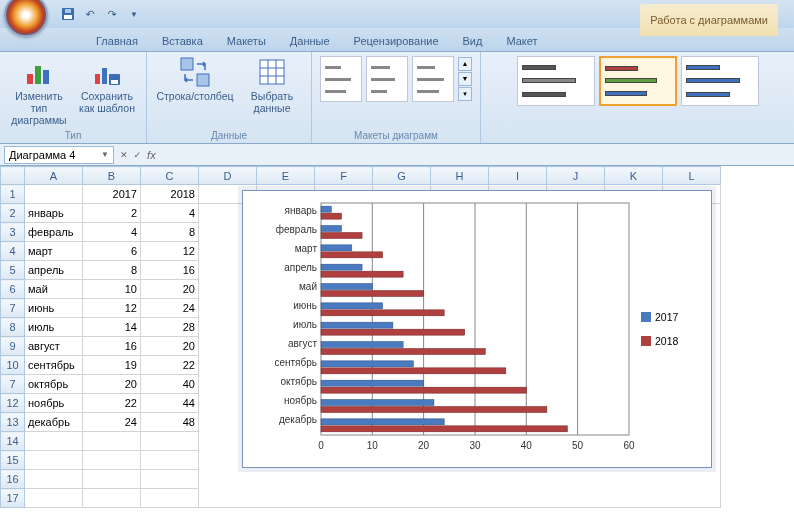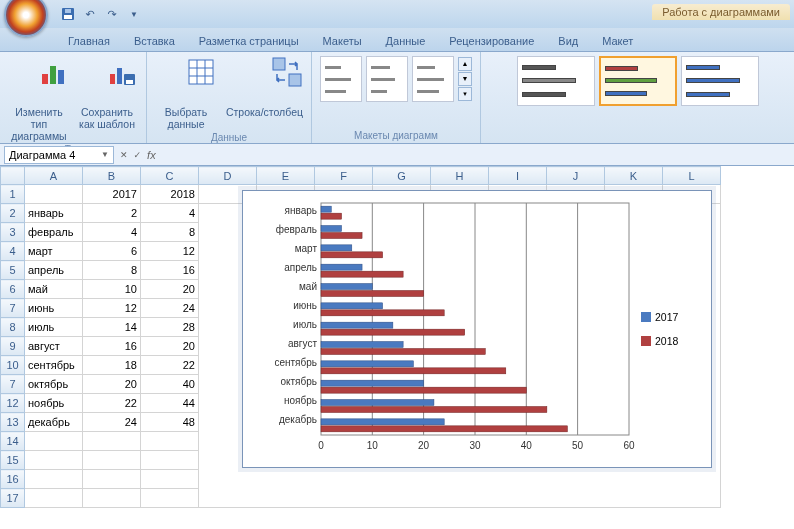--- a/index.html
+++ b/index.html
@@ -3,29 +3,29 @@
 <meta charset="utf-8">
 <style>
 * { margin:0; padding:0; box-sizing:border-box; }
 body { font-family:"Segoe UI",Tahoma,sans-serif; font-size:11px; background:#fff; width:794px; height:529px; overflow:hidden; }
 .titlebar { height:28px; background:linear-gradient(#d5e4f2,#bdd6ed); display:flex; align-items:center; position:relative; }
 .office-btn { width:44px; height:44px; border-radius:50%; background:radial-gradient(#fff 10%,#f0a030 40%,#c04020 60%,#4060a0 80%); border:2px solid #8aa8cc; margin:2px 0 0 4px; position:relative; z-index:10; box-shadow:0 1px 3px rgba(0,0,0,0.3); }
 .qat { display:flex; gap:2px; margin-left:10px; align-items:center; }
 .qat-btn { width:20px; height:20px; display:flex; align-items:center; justify-content:center; color:#3b5e8c; cursor:pointer; }
 .title-text { position:absolute; left:50%; transform:translateX(-50%); color:#3b5e8c; font-size:12px; }
 .title-text span.app { color:#6a88b0; }
-.chart-tools-label { position:absolute; right:4px; top:4px; font-size:11px; color:#7a5c2e; background:linear-gradient(#f7ecd0,#f0e0b0); padding:2px 10px; border-radius:3px 3px 0 0; }
-.tabs { height:24px; background:linear-gradient(#cfe0f0,#bcd4ec); display:flex; align-items:flex-end; padding-left:56px; border-bottom:1px solid #8aa8cc; }
+.chart-tools-label { position:absolute; right:16px; top:4px; font-size:11px; color:#7a5c2e; background:linear-gradient(#f7ecd0,#f0e0b0); padding:10px 10px; border-radius:3px 3px 0 0; }
+.tabs { height:24px; background:linear-gradient(#cfe0f0,#bcd4ec); display:flex; align-items:flex-end; padding-left:84px; border-bottom:1px solid #8aa8cc; }
 .tab { padding:4px 12px; color:#3b5e8c; cursor:pointer; font-size:11px; }
 .tab.active { background:#fff7dc; border:1px solid #c0a050; border-bottom:none; border-radius:3px 3px 0 0; color:#5a4a1a; }
 .ribbon { height:92px; background:linear-gradient(#e8f0fa,#d5e4f2); border-bottom:1px solid #8aa8cc; display:flex; }
 .group { border-right:1px solid #b0c8e0; padding:4px 8px 2px; display:flex; flex-direction:column; align-items:center; justify-content:space-between; }
 .group-label { font-size:10px; color:#6a88b0; text-align:center; padding-top:2px; }
 .group-items { display:flex; gap:6px; align-items:flex-start; flex:1; }
-.big-btn { display:flex; flex-direction:column; align-items:flex-end; width:62px; cursor:pointer; text-align:center; font-size:10.5px; color:#3b5e8c; gap:18px; }
+.big-btn { display:flex; flex-direction:column; align-items:center; width:62px; cursor:pointer; text-align:center; font-size:10.5px; color:#3b5e8c; gap:2px; }
 .big-btn .ico { width:32px; height:32px; }
 .gallery { display:flex; gap:4px; align-items:center; }
 .gallery-item { width:42px; height:46px; border:1px solid #c0c8d8; background:#fff; display:flex; flex-direction:column; justify-content:space-around; padding:4px; cursor:pointer; }
 .mini-bar { height:3px; background:#888; }
 .styles-gallery { display:flex; gap:4px; }
 .style-item { width:78px; height:50px; border:1px solid #c0c8d8; background:#fff; padding:4px; cursor:pointer; display:flex; flex-direction:column; justify-content:space-around; }
 .style-item.sel { border:2px solid #f0a030; background:#fff7e0; }
 .sbar { height:5px; border:1px solid #444; }
 .formulabar { height:22px; background:#e8f0fa; border-bottom:1px solid #8aa8cc; display:flex; align-items:center; }
 .namebox { width:110px; border:1px solid #9cb8d8; background:#fff; height:18px; margin-left:4px; display:flex; align-items:center; padding:0 4px; font-size:11px; }
@@ -71,21 +71,20 @@
     <div class="qat-btn">↶</div>
     <div class="qat-btn">↷</div>
     <div class="qat-btn" style="font-size:8px;">▼</div>
   </div>
   <div class="chart-tools-label">Работа с диаграммами</div>
 </div>
 
 <div class="tabs">
   <div class="tab">Главная</div>
   <div class="tab">Вставка</div>
-  <div class="tab">Разметка страницы</div>
   <div class="tab">Макеты</div>
   <div class="tab">Данные</div>
   <div class="tab">Рецензирование</div>
   <div class="tab">Вид</div>
   <div class="tab">Макет</div>
 </div>
 
 <div class="ribbon">
   <div class="group">
     <div class="group-items">
@@ -104,38 +103,38 @@
               <rect x="18" y="18" width="11" height="11" fill="#3b6db0" rx="1"></rect>
               <rect x="20" y="24" width="7" height="4" fill="#fff"></rect>
             </svg></div>
         <span>Сохранить как шаблон</span>
       </div>
     </div>
     <div class="group-label">Тип</div>
   </div>
   <div class="group">
     <div class="group-items">
+      <div class="big-btn" style="width:80px">
+        <div class="ico"><svg width="32" height="32" viewBox="0 0 32 32">
+              <rect x="2" y="2" width="12" height="12" fill="#a8c4e8" stroke="#4070c0"></rect>
+              <rect x="18" y="18" width="12" height="12" fill="#a8c4e8" stroke="#4070c0"></rect>
+              <path d="M18 8 L26 8 L26 14 M24 6 L26 8 L24 10" fill="none" stroke="#4070c0" stroke-width="1.5"></path>
+              <path d="M14 24 L6 24 L6 18 M8 26 L6 24 L8 22" fill="none" stroke="#4070c0" stroke-width="1.5"></path>
+            </svg></div>
+        <span>Строка/столбец</span>
+      </div>
       <div class="big-btn">
         <div class="ico"><svg width="32" height="32" viewBox="0 0 32 32">
               <rect x="4" y="4" width="24" height="24" fill="#fff" stroke="#4070c0"></rect>
               <line x1="4" y1="12" x2="28" y2="12" stroke="#4070c0"></line>
               <line x1="4" y1="20" x2="28" y2="20" stroke="#4070c0"></line>
               <line x1="12" y1="4" x2="12" y2="28" stroke="#4070c0"></line>
               <line x1="20" y1="4" x2="20" y2="28" stroke="#4070c0"></line>
             </svg></div>
         <span>Выбрать данные</span>
-      </div>
-      <div class="big-btn" style="width:80px">
-        <div class="ico"><svg width="32" height="32" viewBox="0 0 32 32">
-              <rect x="2" y="2" width="12" height="12" fill="#a8c4e8" stroke="#4070c0"></rect>
-              <rect x="18" y="18" width="12" height="12" fill="#a8c4e8" stroke="#4070c0"></rect>
-              <path d="M18 8 L26 8 L26 14 M24 6 L26 8 L24 10" fill="none" stroke="#4070c0" stroke-width="1.5"></path>
-              <path d="M14 24 L6 24 L6 18 M8 26 L6 24 L8 22" fill="none" stroke="#4070c0" stroke-width="1.5"></path>
-            </svg></div>
-        <span>Строка/столбец</span>
       </div>
     </div>
     <div class="group-label">Данные</div>
   </div>
   <div class="group">
     <div class="group-items">
       <div class="gallery">
         <div class="gallery-item">
             <div class="mini-bar" style="width:50%"></div>
             <div class="mini-bar" style="width:80%"></div>
@@ -290,21 +289,21 @@
         </tr>
   <tr>
           <th class="row">9</th>
           <td>август</td>
           <td class="num">16</td>
           <td class="num">20</td>
         </tr>
   <tr>
           <th class="row">10</th>
           <td>сентябрь</td>
-          <td class="num">18</td>
+          <td class="num">19</td>
           <td class="num">22</td>
         </tr>
   <tr>
           <th class="row">7</th>
           <td>октябрь</td>
           <td class="num">20</td>
           <td class="num">40</td>
         </tr>
   <tr>
           <th class="row">12</th>

